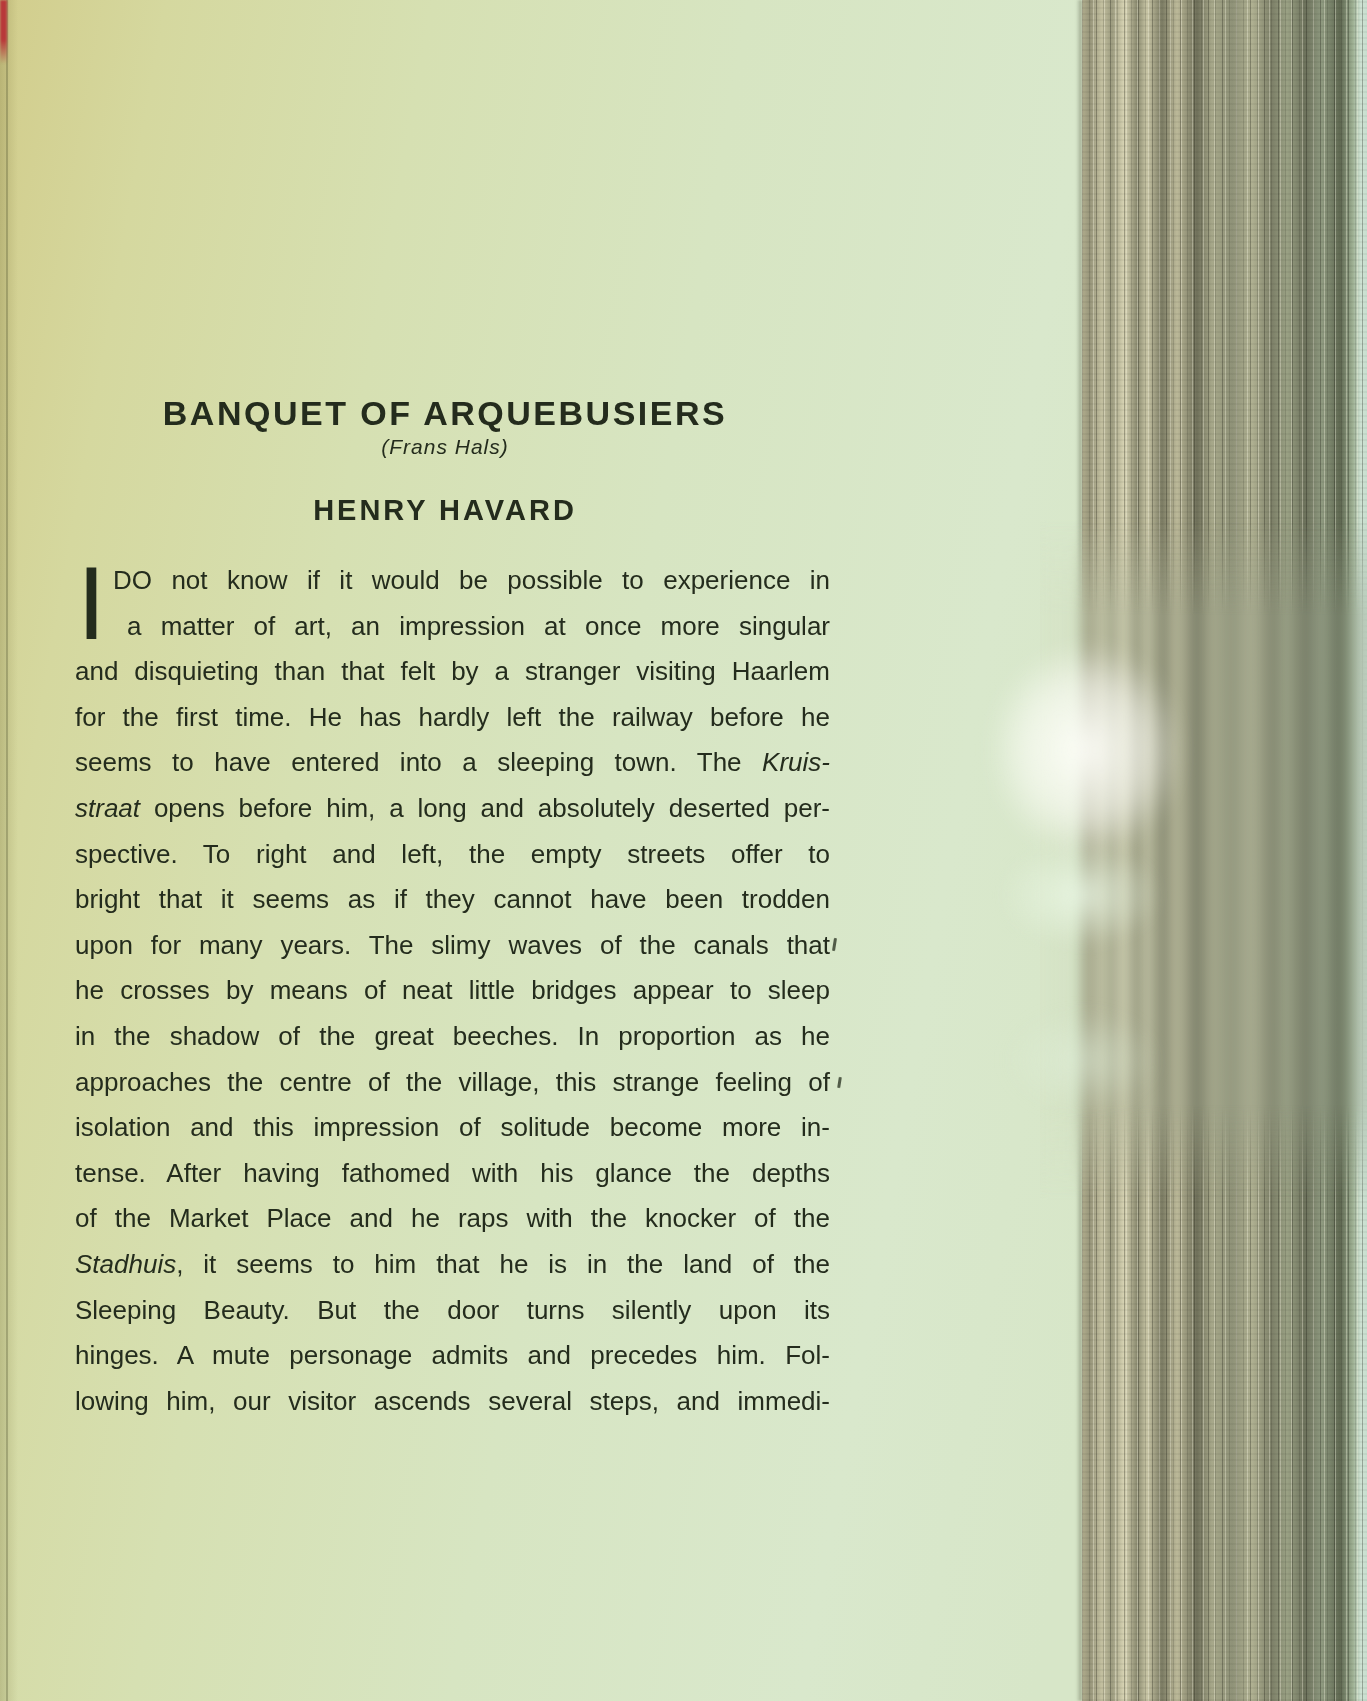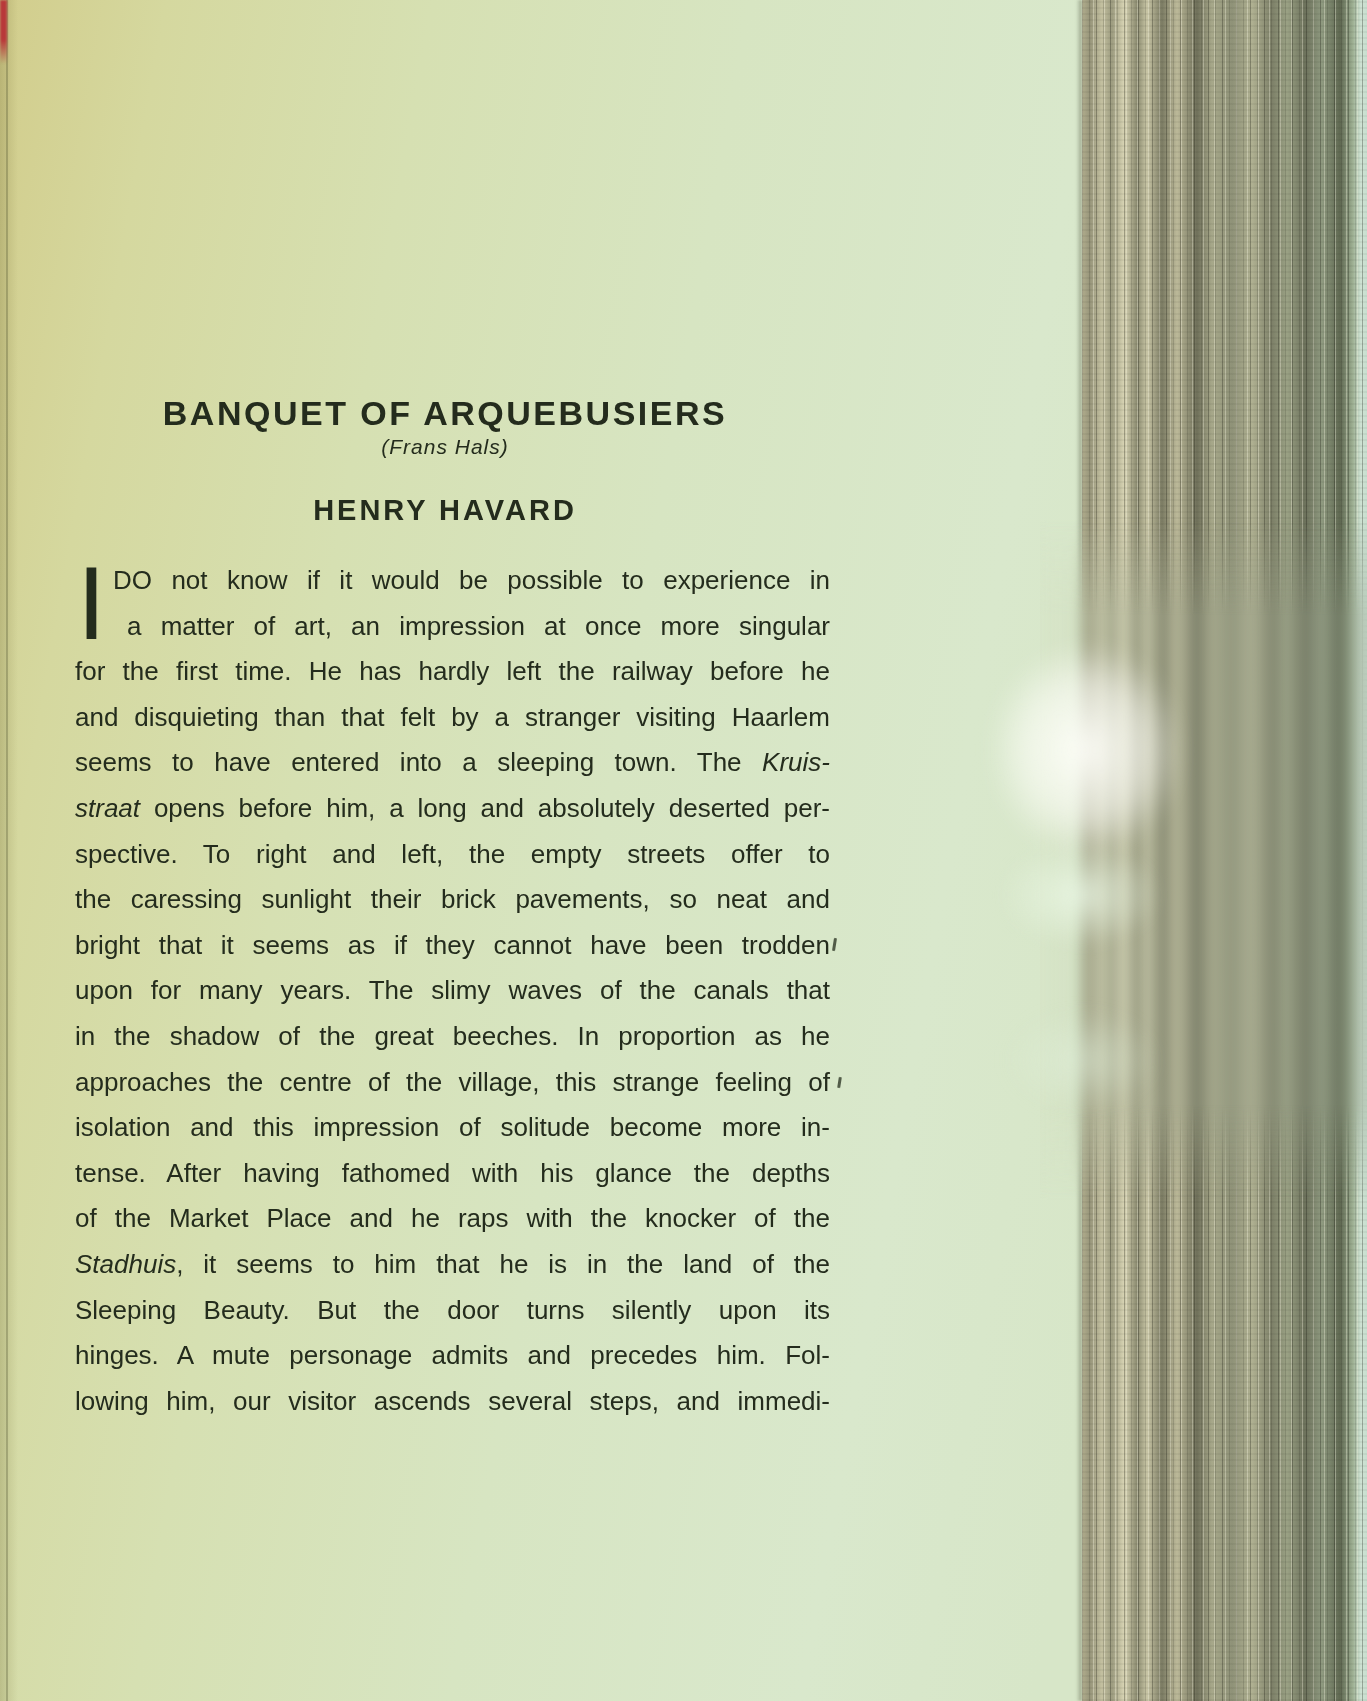--- a/index.html
+++ b/index.html
@@ -126,28 +126,28 @@
   <div class="printed">
     <div class="htitle">BANQUET OF ARQUEBUSIERS</div>
     <div class="hsub">(Frans Hals)</div>
     <div class="hauthor">HENRY HAVARD</div>
 
     <div class="article">
       <span class="dropcap">I</span>
       <div>
           <div class="bline l1"><span>DO not know if it would be possible to experience in</span></div>
           <div class="bline l2"><span>a matter of art, an impression at once more singular</span></div>
+          <div class="bline"><span>and disquieting than that felt by a stranger visiting Haarlem</span></div>
           <div class="bline"><span>for the first time.  He has hardly left the railway before he</span></div>
-          <div class="bline"><span>and disquieting than that felt by a stranger visiting Haarlem</span></div>
           <div class="bline"><span>seems to have entered into a sleeping town.  The </span><span class="it">Kruis-</span></div>
           <div class="bline"><span class="it">straat</span><span> opens before him, a long and absolutely deserted per-</span></div>
           <div class="bline"><span>spective.  To right and left, the empty streets offer to</span></div>
-          <div class="bline"><span>the caressing sunlight their brick pavements, so neat and</span></div>
           <div class="bline"><span>bright that it seems as if they cannot have been trodden</span></div>
           <div class="bline"><span>upon for many years.  The slimy waves of the canals that</span></div>
+          <div class="bline"><span>he crosses by means of neat little bridges appear to sleep</span></div>
           <div class="bline"><span>in the shadow of the great beeches.  In proportion as he</span></div>
           <div class="bline"><span>approaches the centre of the village, this strange feeling of</span></div>
           <div class="bline"><span>isolation and this impression of solitude become more in-</span></div>
           <div class="bline"><span>tense.  After having fathomed with his glance the depths</span></div>
           <div class="bline"><span>of the Market Place and he raps with the knocker of the</span></div>
           <div class="bline"><span class="it">Stadhuis</span><span>, it seems to him that he is in the land of the</span></div>
           <div class="bline"><span>Sleeping Beauty.  But the door turns silently upon its</span></div>
           <div class="bline"><span>hinges.  A mute personage admits and precedes him.  Fol-</span></div>
           <div class="bline"><span>lowing him, our visitor ascends several steps, and immedi-</span></div>
         </div>

